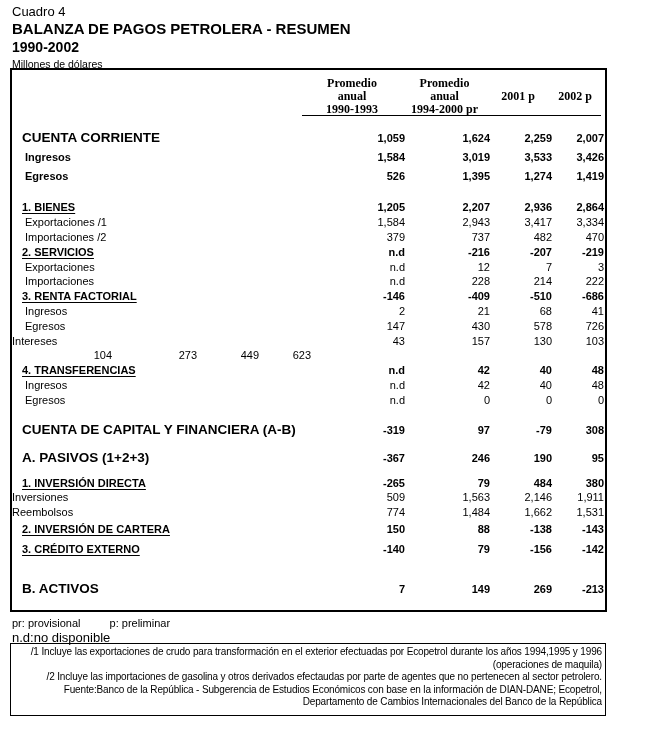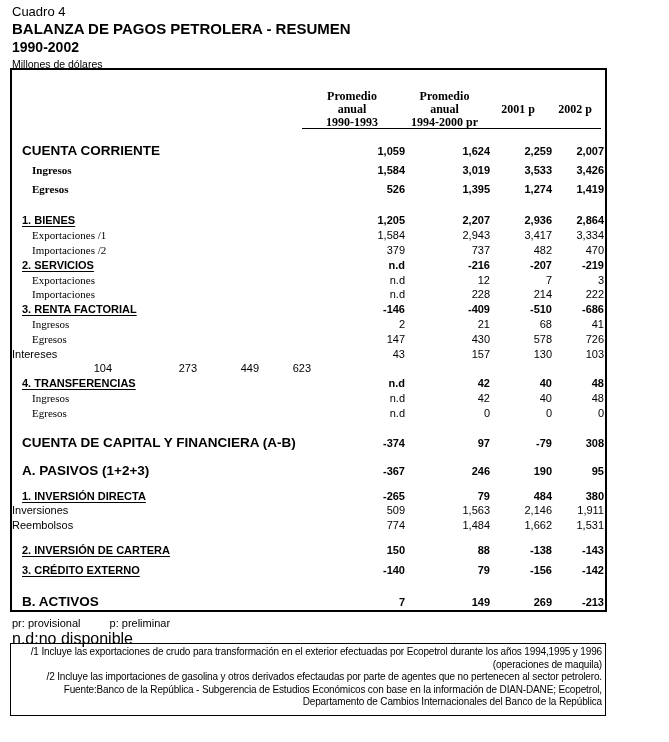--- a/index.html
+++ b/index.html
@@ -9,57 +9,57 @@
   
   .title-block{position:absolute;left:12px;top:4px;}
   .t-cuadro{font-size:13px;}
   .t-heading{font-size:15px;font-weight:bold;margin-top:1px;}
   .t-period{font-size:14px;font-weight:bold;margin-top:2px;}
   .t-units{font-size:10.5px;margin-top:3px;}
 
   
   .tablebox{position:absolute;left:10px;top:68px;width:597px;height:544px;
             border:2px solid #000;box-sizing:border-box;}
-  .hdr{display:flex;padding-top:20px;align-items:flex-end;}
+  .hdr{display:flex;padding-top:7px;align-items:flex-end;}
   .lbl-spacer{width:290px;}
   .hdr-cols{display:flex;border-bottom:1px solid #000;
             font-family:"Liberation Serif",serif;font-weight:bold;font-size:12px;
             text-align:center;}
   .hcell>div{height:12.8px;line-height:12.8px;}
   .c0{width:100px;}.c1{width:85px;}.c2{width:62px;}.c3{width:52px;}
 
   .tbody{font-size:11px;}
   .tbody>.block:nth-child(1){margin-top:12px;}
   .tbody>.block:nth-child(2){margin-top:14px;}
   .tbody>.block:nth-child(3){margin-top:12px;}
   .tbody>.block:nth-child(4){margin-top:8px;}
   .tbody>.block:nth-child(5){margin-top:8px;}
-  .tbody>.block:nth-child(6){margin-top:10px;}
+  .tbody>.block:nth-child(6){margin-top:2px;}
   .tbody>.block:nth-child(7){margin-top:5px;}
-  .tbody>.block:nth-child(8){margin-top:14px;}
+  .tbody>.block:nth-child(8){margin-top:22px;}
   .tbody>.block:nth-child(9){margin-top:8px;}
 
   .row{display:flex;align-items:baseline;padding-right:1px;}
   .lbl{flex:1;white-space:nowrap;overflow:hidden;}
   .val{text-align:right;white-space:nowrap;}
   .ind0 .lbl{padding-left:10px;}
-  .ind1 .lbl{padding-left:20px;font-family:Liberation Serif, serif;}
+  .ind1 .lbl{padding-left:13px;}
   .ind2 .lbl{}
 
   .normal,.section{height:14.8px;line-height:14.8px;}
   .boldrow{height:19px;line-height:19px;font-weight:bold;}
   .major{height:20px;line-height:20px;}
   .major .lbl{font-weight:bold;font-size:13.5px;}
   .major .val,.section .val,.boldrow .val{font-weight:bold;}
   .section .lbl{font-weight:bold;text-decoration:underline;text-underline-offset:2px;}
 
   
   .legend{position:absolute;left:12px;top:617px;font-size:11px;}
   .legend .p2{margin-left:26px;}
-  .ndline{position:absolute;left:12px;top:630px;font-size:16px;}
+  .ndline{position:absolute;left:12px;top:630px;font-size:13px;}
   .notesbox{position:absolute;left:10px;top:643px;width:596px;height:73px;
             border:1px solid #000;box-sizing:border-box;padding:2px 3px;
             font-size:10px;letter-spacing:-0.15px;overflow:hidden;text-align:right;}
   .note-line{white-space:nowrap;line-height:12.6px;}
 </style>
 </head>
 <body>
 
 <div class="page">
 
@@ -215,21 +215,21 @@
             <span class="lbl">Egresos</span>
             <span class="val c0">n.d</span>
             <span class="val c1">0</span>
             <span class="val c2">0</span>
             <span class="val c3">0</span>
           </div>
         </div>
         <div class="block">
           <div class="row major ind0">
             <span class="lbl">CUENTA DE CAPITAL Y FINANCIERA (A-B)</span>
-            <span class="val c0">-374</span>
+            <span class="val c0">-319</span>
             <span class="val c1">97</span>
             <span class="val c2">-79</span>
             <span class="val c3">308</span>
           </div>
         </div>
         <div class="block">
           <div class="row major ind0">
             <span class="lbl">A. PASIVOS (1+2+3)</span>
             <span class="val c0">-367</span>
             <span class="val c1">246</span>

